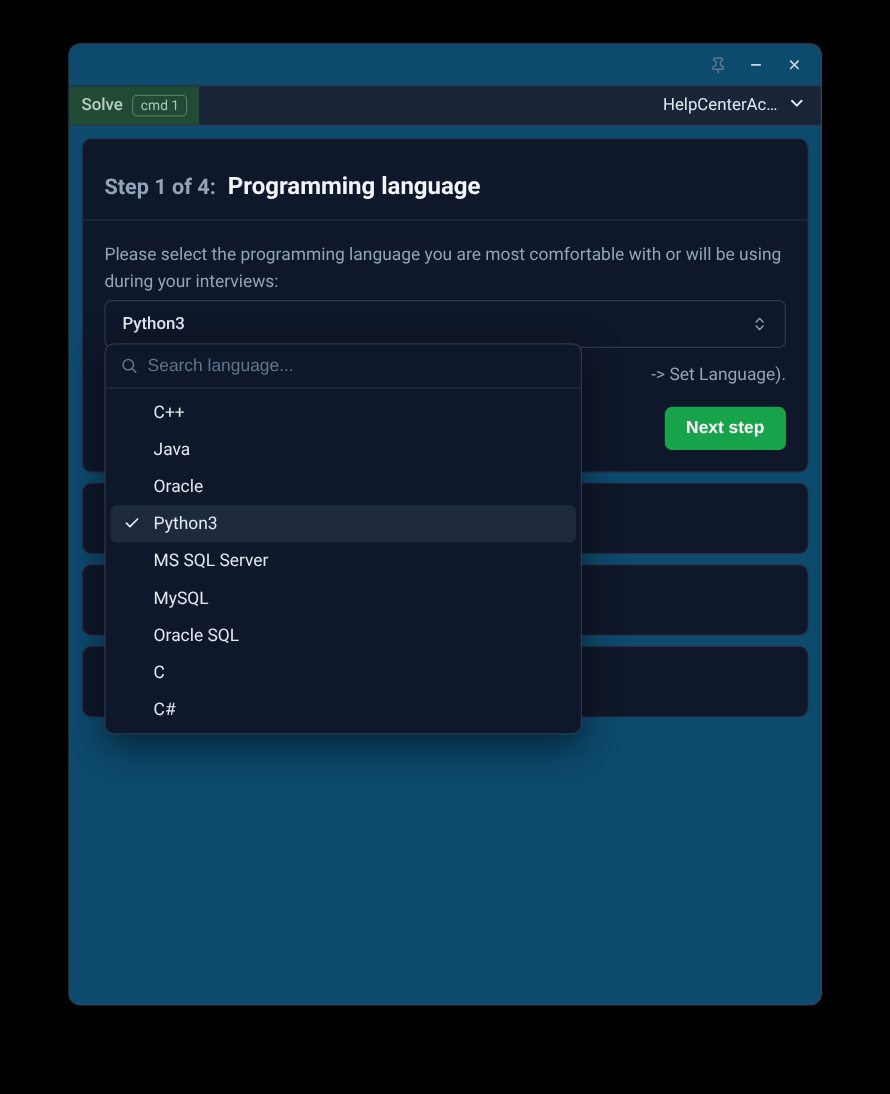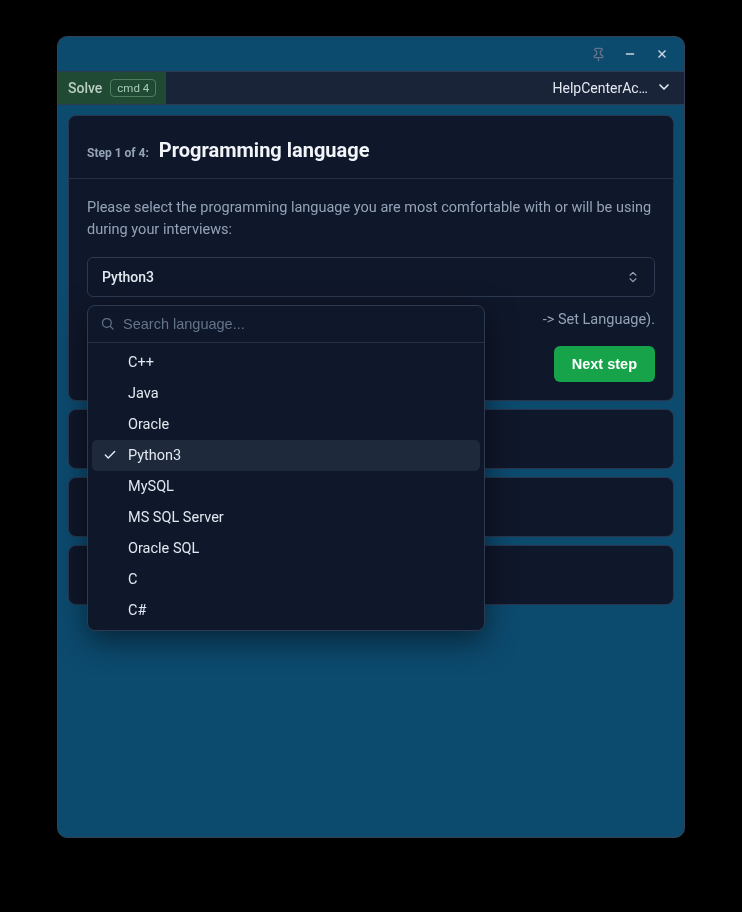--- a/index.html
+++ b/index.html
@@ -96,36 +96,36 @@
       padding: 18px 18px 16px 18px;
       border-bottom: 1px solid #253047;
     }
     .step-header-line {
       display: flex;
       align-items: baseline;
       gap: 10px;
     }
     .step-num {
       color: #94a3b8;
-      font-size: 12px;
+      font-size: 18px;
       font-weight: 700;
       margin-top: 12px;
     }
     .step-title {
       color: #f1f5f9;
       font-size: 20px;
       font-weight: 700;
     }
     .step-card .card-body {
       padding: 18px;
     }
     .instructions {
       color: #94a3b8;
       line-height: 1.5;
-      margin-bottom: 16px;
+      margin-bottom: 4px;
       font-size: 14.5px;
     }
     .select-wrap {
       position: relative;
     }
     .select-trigger {
       width: 100%;
       height: 40px;
       background: #0f172a;
       border: 1px solid #2d3a52;
@@ -161,21 +161,21 @@
       padding: 10px 18px;
       font-size: 14.5px;
       font-weight: 600;
       cursor: pointer;
     }
     .skeleton-card {
       height: 60px;
     }
     .dropdown {
       position: absolute;
-      top: 48px;
+      top: 36px;
       left: 0;
       width: 398px;
       background: #0f172a;
       border: 1px solid #2d3a52;
       border-radius: 8px;
       box-shadow: 0 10px 30px rgba(0,0,0,0.5);
       z-index: 10;
       overflow: hidden;
     }
     .search-row {
@@ -269,21 +269,21 @@
       <svg width="14" height="14" viewBox="0 0 24 24" fill="none" stroke="currentColor" stroke-width="2.5">
           <line x1="6" y1="6" x2="18" y2="18"></line>
           <line x1="18" y1="6" x2="6" y2="18"></line>
         </svg>
     </div>
   </div>
 
   <div class="topbar">
     <div class="solve-tab">
       <span class="solve-label">Solve</span>
-      <span class="keycap">cmd 4</span>
+      <span class="keycap">cmd 1</span>
     </div>
     <div class="help-area">
       <span>HelpCenterAc…</span>
       <span>
         <svg width="16" height="16" viewBox="0 0 24 24" fill="none" stroke="currentColor" stroke-width="2.5" stroke-linecap="round" stroke-linejoin="round">
             <polyline points="6 9 12 15 18 9"></polyline>
           </svg>
       </span>
     </div>
   </div>
@@ -336,25 +336,25 @@
                 <div class="option selected">
                   <span class="check">
                     <svg width="14" height="14" viewBox="0 0 24 24" fill="none" stroke="currentColor" stroke-width="2.5" stroke-linecap="round" stroke-linejoin="round">
                       <polyline points="20 6 9 17 4 12"></polyline>
                     </svg>
                   </span>
                   <span>Python3</span>
                 </div>
                 <div class="option">
                   <span class="check"></span>
+                  <span>MS SQL Server</span>
+                </div>
+                <div class="option">
+                  <span class="check"></span>
                   <span>MySQL</span>
-                </div>
-                <div class="option">
-                  <span class="check"></span>
-                  <span>MS SQL Server</span>
                 </div>
                 <div class="option">
                   <span class="check"></span>
                   <span>Oracle SQL</span>
                 </div>
                 <div class="option">
                   <span class="check"></span>
                   <span>C</span>
                 </div>
                 <div class="option">

